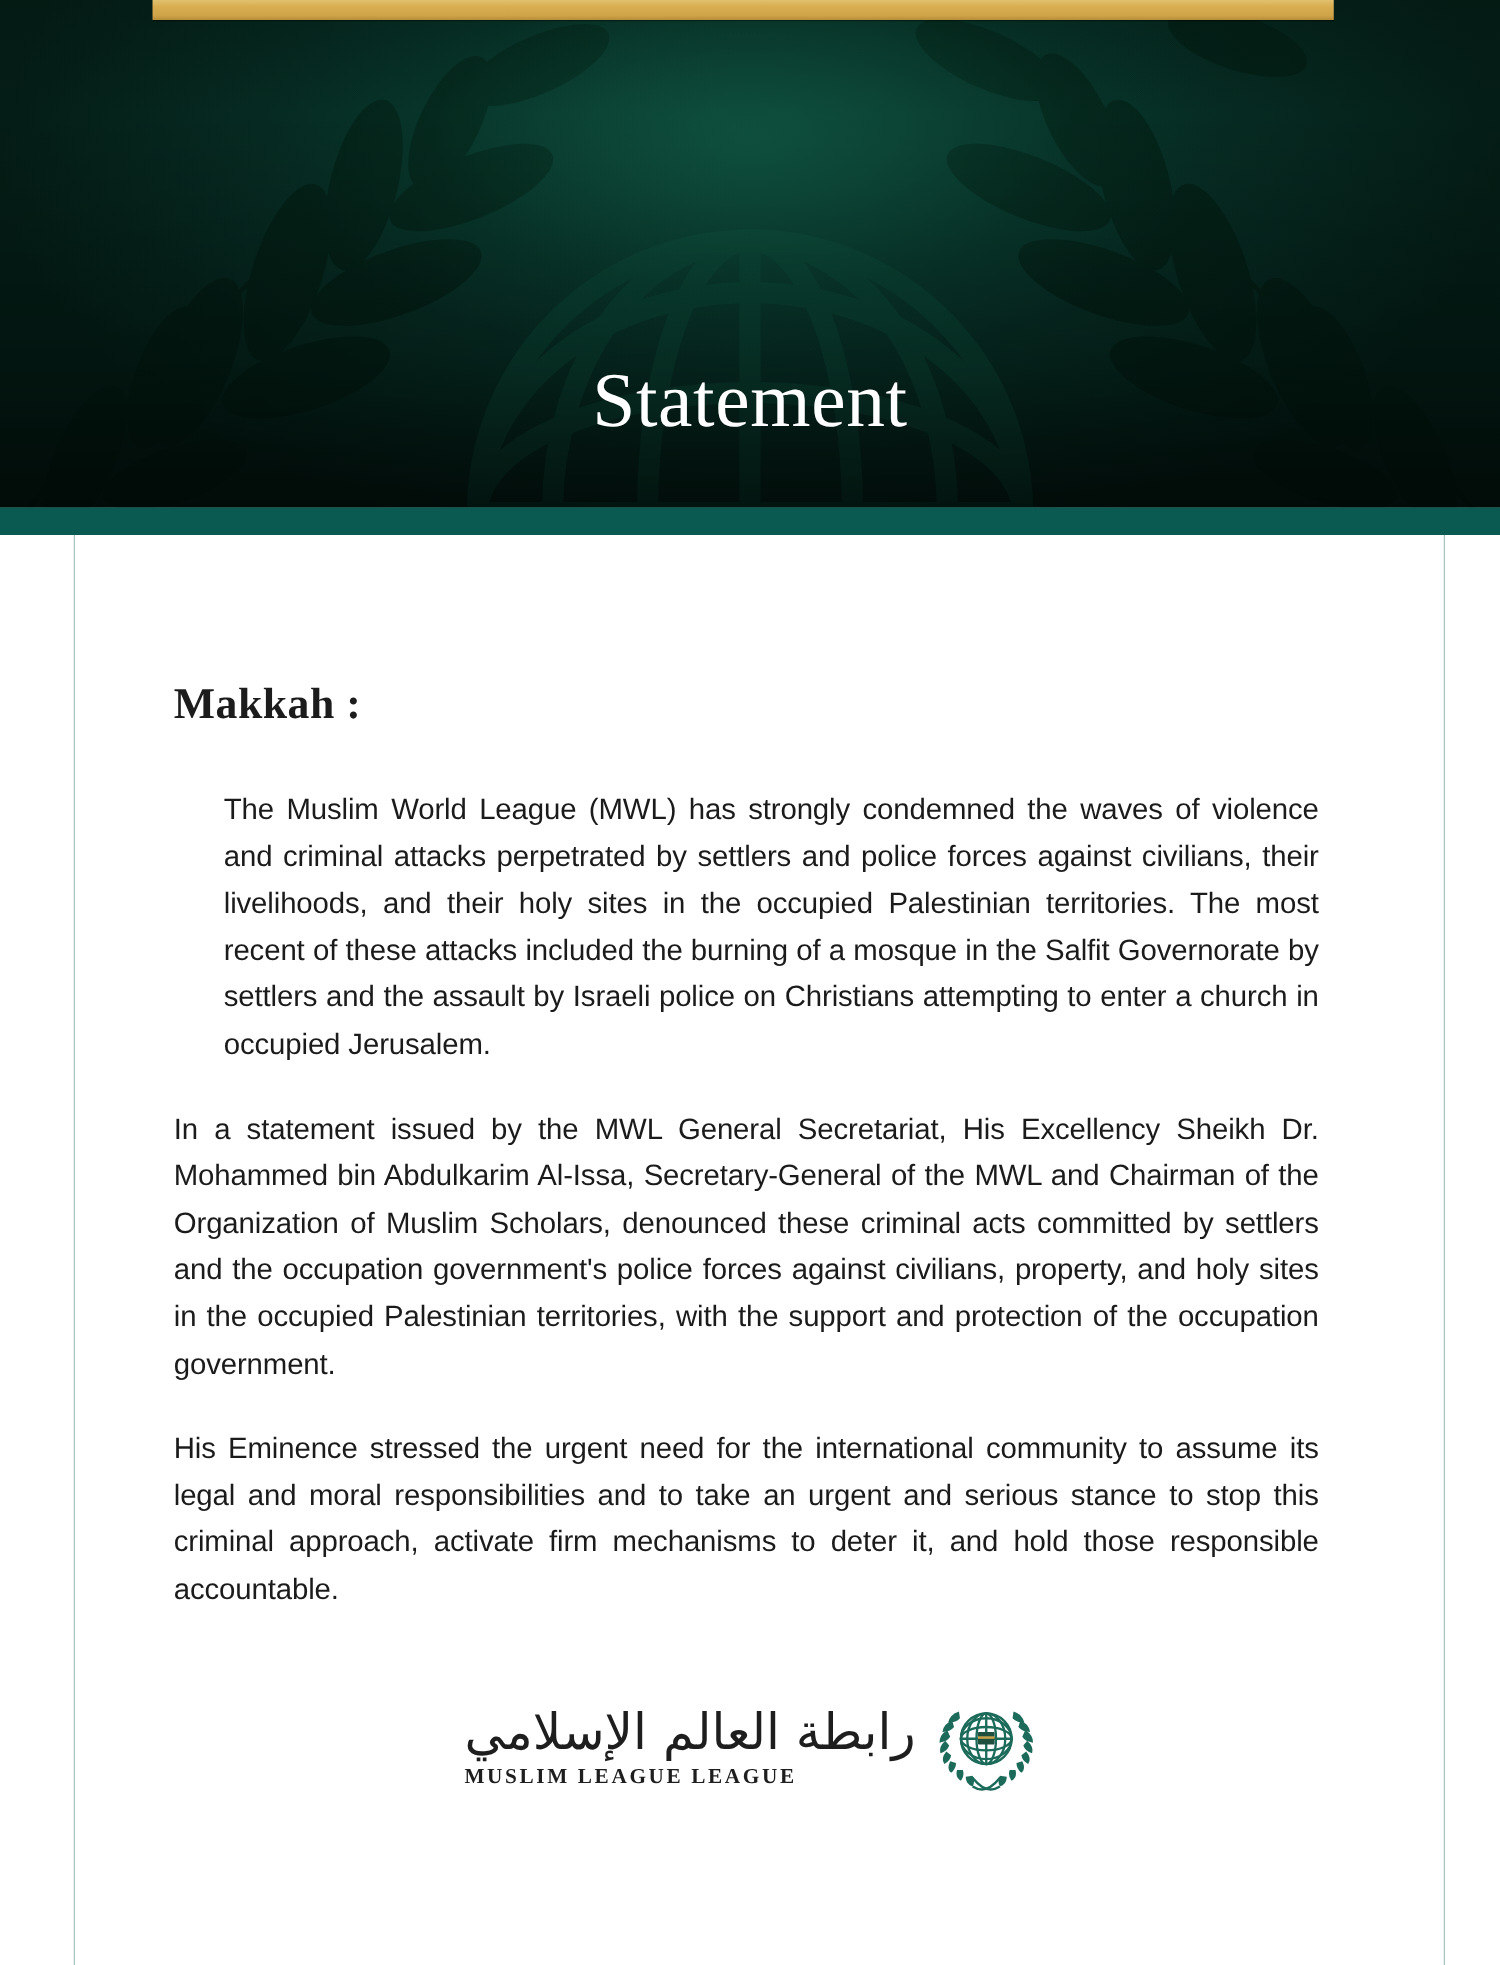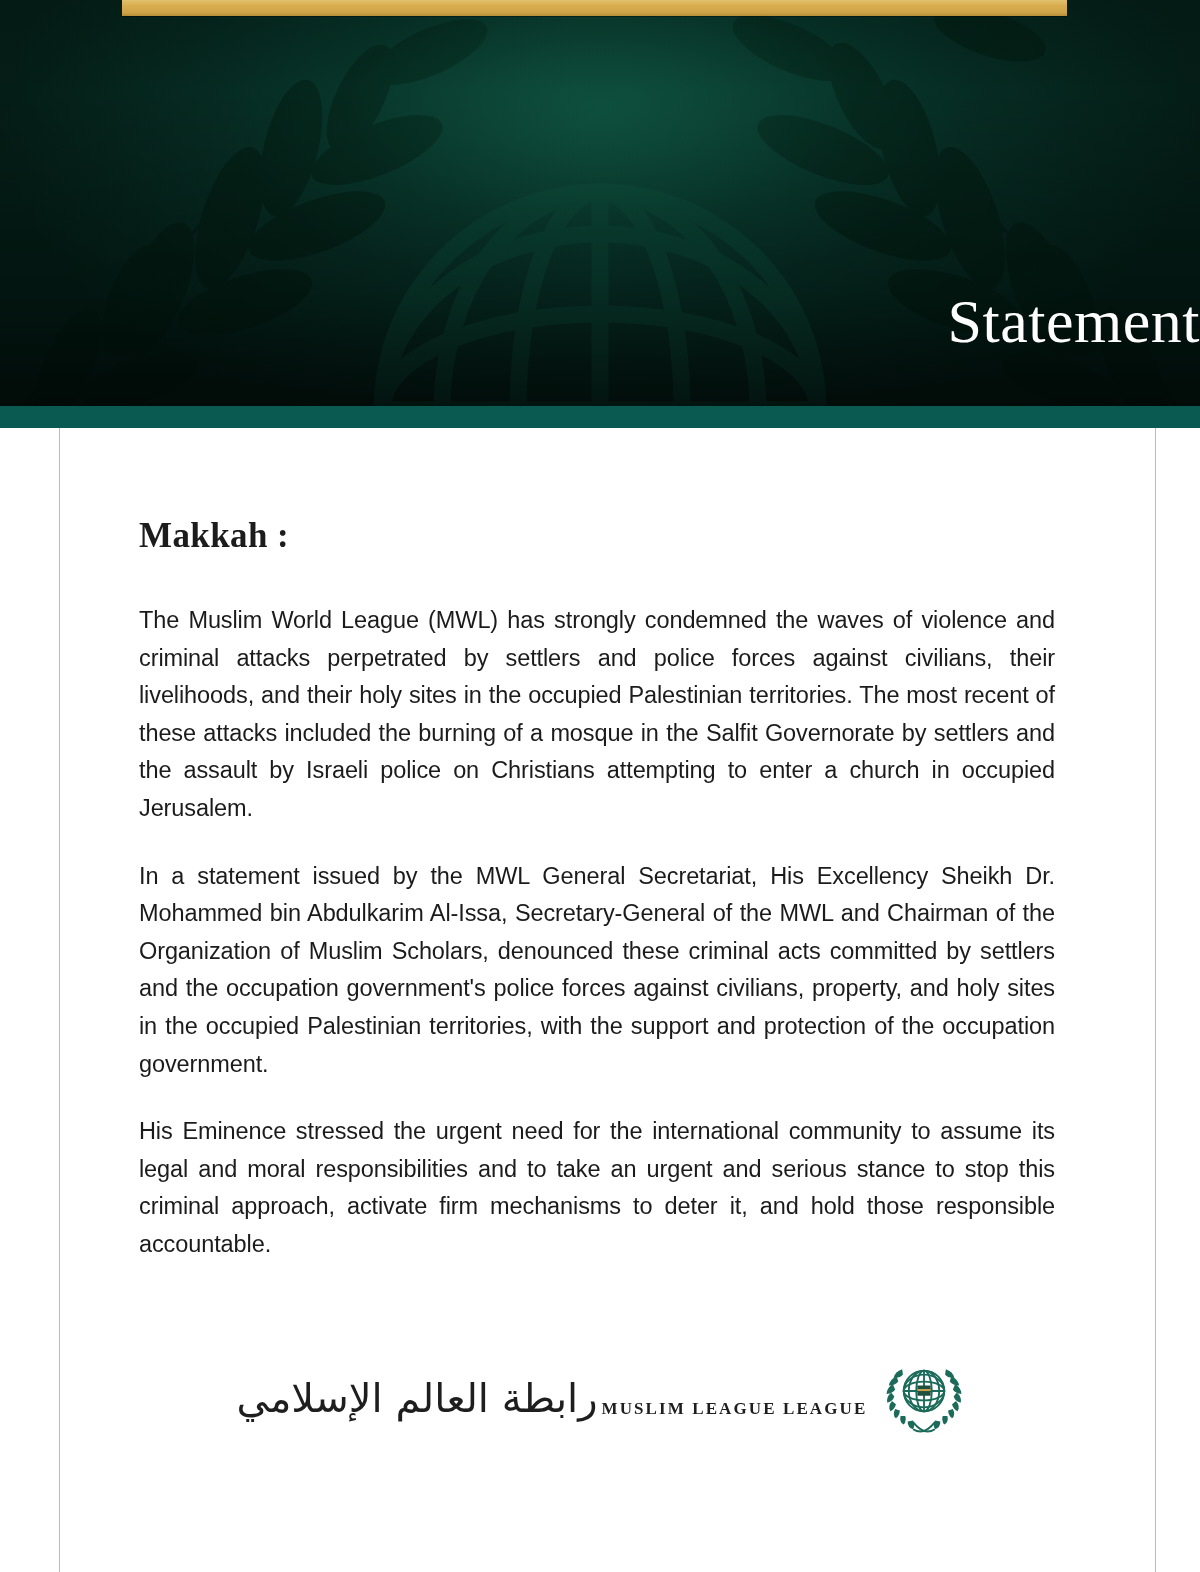--- a/index.html
+++ b/index.html
@@ -75,21 +75,21 @@
     width:945px; height:16px;
     background:linear-gradient(180deg,#e0c16f 0%,#d9ae51 32%,#cfa348 78%,#b58d38 100%);
     box-shadow:0 1px 0 rgba(0,0,0,.35);
   }
 
   
   #page-title {
     position:absolute;
     left:0; top:290px;
     width:1200px;
-    text-align:right;
+    text-align:center;
     font-family:"Liberation Serif", "DejaVu Serif", serif;
     font-size:62px;
     font-weight:400;
     color:#ffffff;
     letter-spacing:.5px;
     line-height:1;
   }
 
   
   #teal-strip {
@@ -112,57 +112,57 @@
 
   
   #body-area {
     position:absolute;
     left:139px;
     top:428px;
     width:916px;
   }
 
   #section-heading {
-    margin-top:88px;
+    margin-top:115px;
     font-family:"Liberation Serif", "DejaVu Serif", serif;
     font-size:35px;
     font-weight:700;
     color:#1c1c1c;
     letter-spacing:.4px;
   }
 
   .para {
     margin-top:30px;
     font-family:"Liberation Sans", sans-serif;
     font-size:23.5px;
     line-height:37.6px;
     color:#1b1b1b;
     text-align:justify;
     text-justify:inter-word;
     letter-spacing:-0.1px;
   }
-  .para:first-of-type { margin-top:0; }
+  .para:first-of-type { margin-top:0;margin-left:40px; }
   #para-1 { margin-top:46px; }
   #para-2 { }
   #para-3 { }
 
   
   #logo-block {
     position:absolute;
     left:0; top:1355px;
     width:1200px;
     display:flex;
     align-items:center;
     justify-content:center;
     gap:18px;
   }
   #logo-wordmark {
     display:flex;
-    flex-direction:row;
-    align-items:flex-end;
+    flex-direction:column;
+    align-items:flex-start;
     gap:4px;
   }
   #logo-arabic {
     font-family:"DejaVu Sans", sans-serif;
     font-size:40px;
     color:#1e1e1e;
     line-height:1.05;
     direction:rtl;
     white-space:nowrap;
   }

